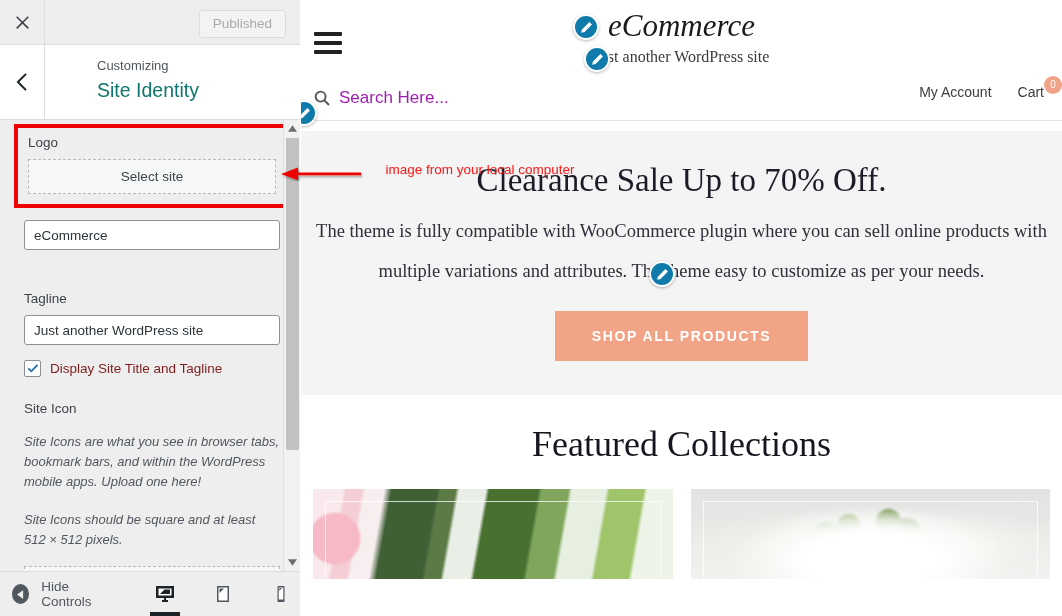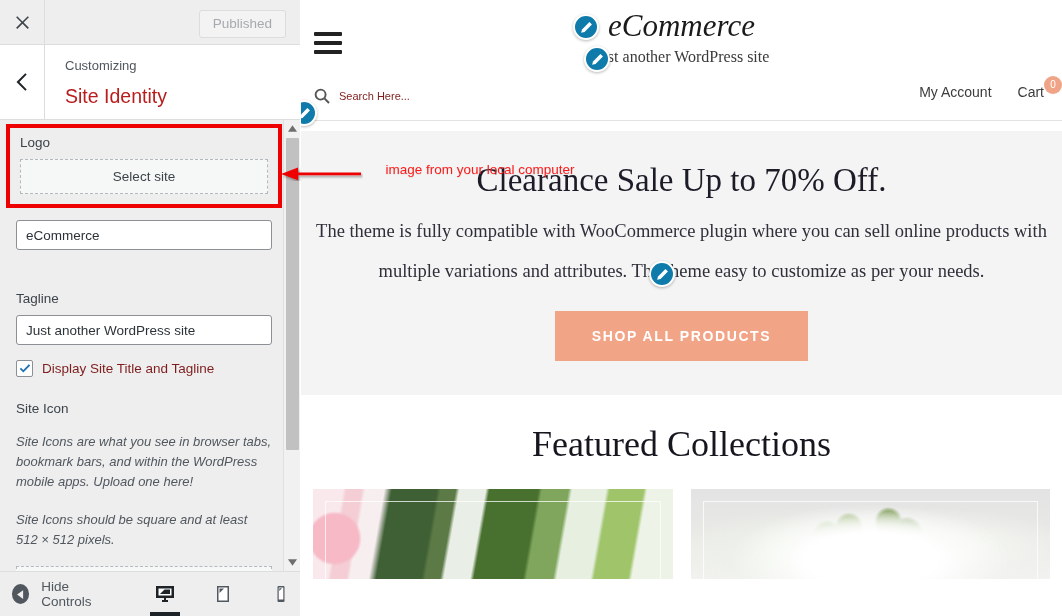--- a/index.html
+++ b/index.html
@@ -48,47 +48,48 @@
     padding: 5px 13px 6px;
     cursor: default;
   }
 
   .cz-header {
     position: absolute; left: 0; top: 45px;
     width: 300px; height: 75px;
     background: #fff;
     border-bottom: 1px solid #ddd;
     display: flex;
+    gap: 32px;
   }
   .cz-back {
     width: 45px; height: 74px;
     border-right: 1px solid #ddd;
     display: flex; align-items: center; justify-content: center;
     cursor: pointer;
   }
   .cz-back svg { width: 13px; height: 18px; }
   .cz-titles { padding: 13px 0 0 20px; }
   .cz-sub {
     font-size: 13px; color: #50575e;
     line-height: 16px; font-weight: 400;
   }
   .cz-title {
-    font-size: 19.5px; color: #b91c1c;
+    font-size: 19.5px; color: #0f766e;
     line-height: 28px; font-weight: 400;
-    margin-top: 8px;
+    margin-top: 2px;
   }
 
   .cz-body {
     position: absolute; left: 0; top: 120px;
     width: 300px; height: 451px;
     background: #eee;
     overflow: hidden;
   }
   .cz-scrollarea {
-    position: absolute; left: 4px; top: 0;
+    position: absolute; left: 12px; top: 0;
     width: 280px; height: 451px;
     padding: 16px 12px;
   }
 
   
   .logo-control {
     position: absolute; left: 2px; top: 4px;
     width: 276px; height: 84px;
     border: 4px solid #ee0000;
     background: #eee;
@@ -248,21 +249,21 @@
   #edit-hero  { left: 348px; top: 130px; }
   #edit-left  { left: -10px; top: 100px; }
 
   .searchbar {
     position: absolute; left: 13px; top: 88px;
     right: 0; display: flex; align-items: center;
   }
   .searchbar svg { width: 16px; height: 16px; flex: none; }
   .search-ph {
     margin-left: 9px;
-    font-size: 11px; color: #7f1d1d;
+    font-size: 17px; color: #a21caf;
   }
   .head-rule {
     position: absolute; left: 13px; right: 0; top: 120px;
     height: 1px; background: #e2e2e2;
   }
   .acct {
     position: absolute; right: 0; top: 84px;
     display: flex; align-items: baseline;
   }
   .acct a {

